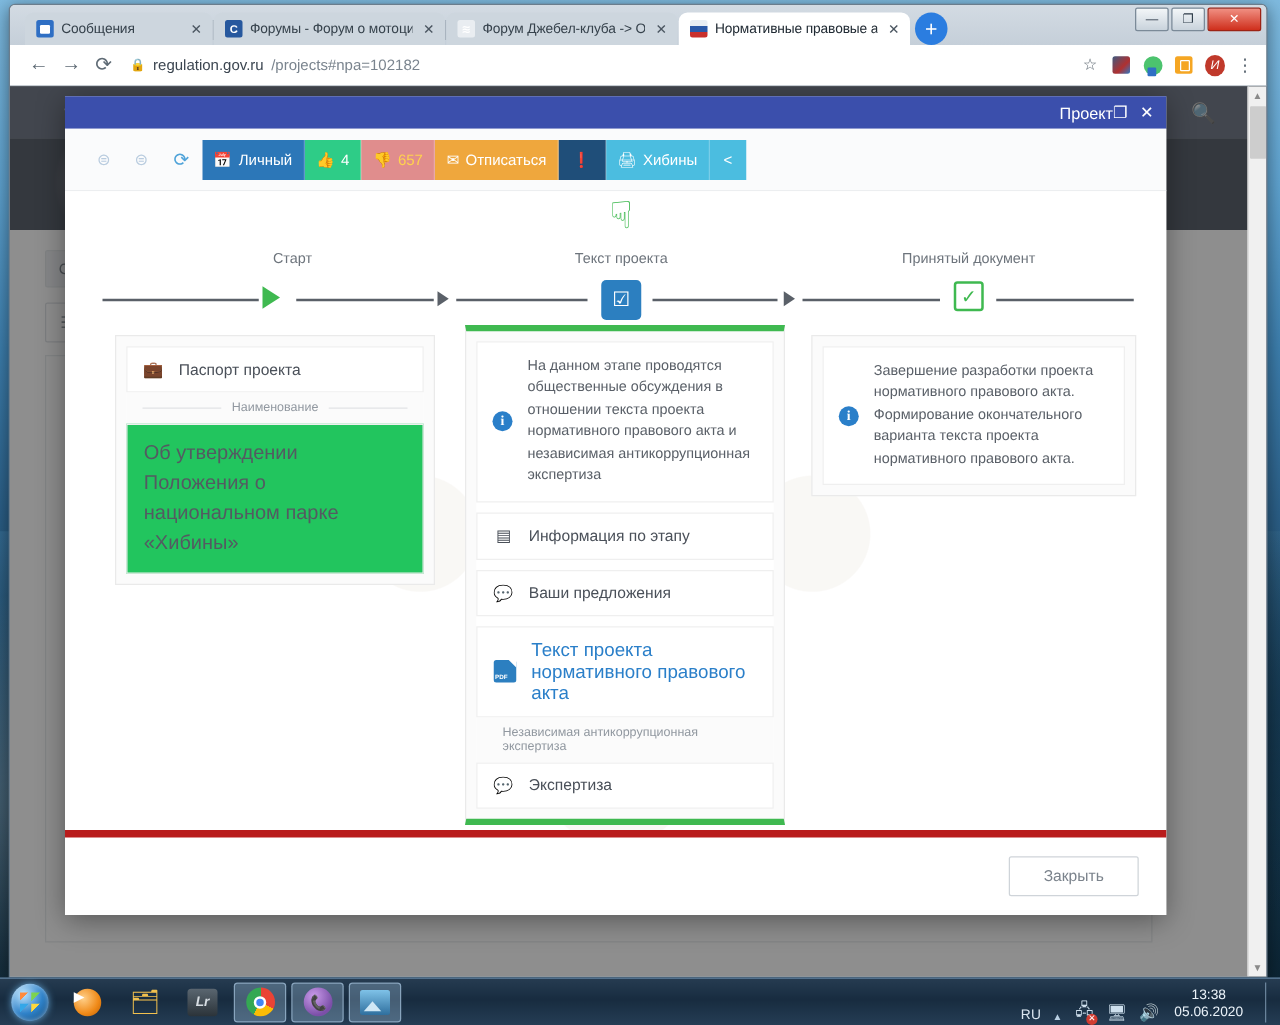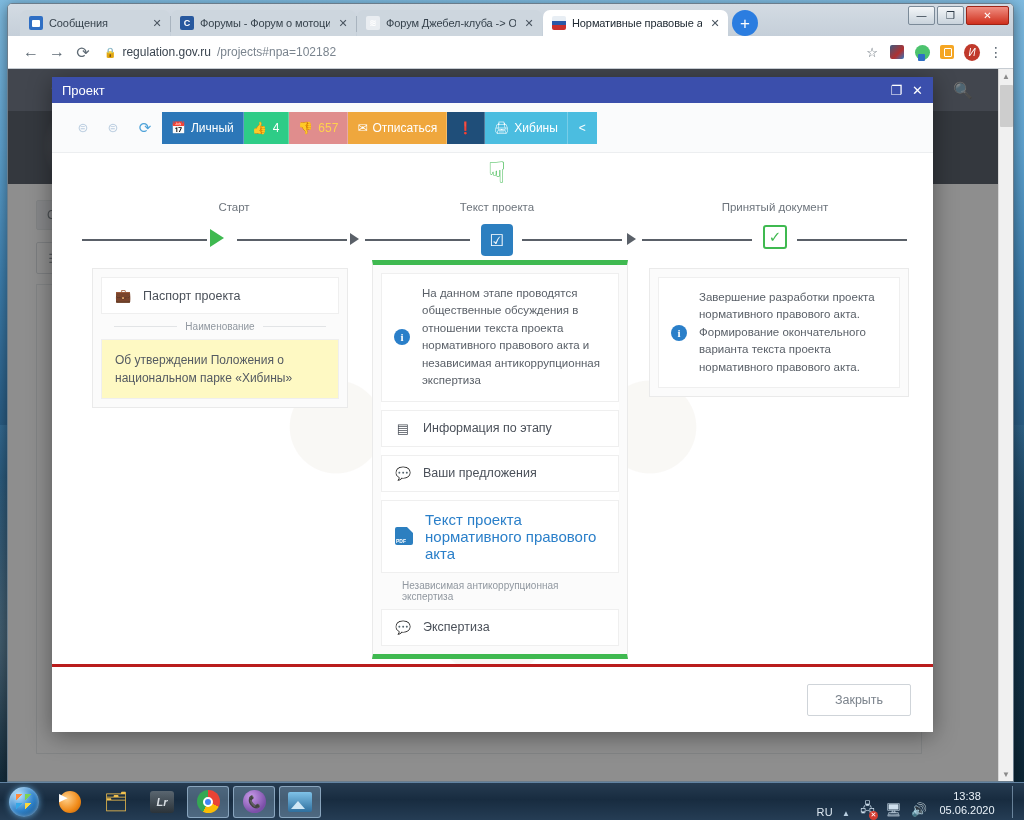--- a/index.html
+++ b/index.html
@@ -170,21 +170,21 @@
   
   .modal {
     position:absolute; left: 44px; top: 8px; width: 881px; height: 655px;
     background:#fff; z-index: 10; box-shadow: 0 4px 22px rgba(0,0,0,.4);
     display:flex; flex-direction:column;
   }
   .modal-title {
     height: 26px; background:#3b4fac; color:#fff; display:flex; align-items:center;
     padding: 0 10px; font-size: 13px;
   }
-  .modal-title .t { flex:1 1 auto; }
+  .modal-title .t { flex:1 1 auto;text-align:right; }
   .modal-title .ctrls { display:flex; gap:10px; font-size:13px; }
   .modal-title .ctrls span { cursor:pointer; }
 
   .toolbar {
     height: 50px; background:#fafbfc; border-bottom:1px solid #eceef0;
     display:flex; align-items:center; padding: 0 16px; gap: 0;
   }
   .tb-circle { width:30px; display:flex; align-items:center; justify-content:center; color:#b9ccdf; font-size:13px; }
   .tb-refresh { width:34px; display:flex; align-items:center; justify-content:center; color:#4fa3d9; font-size:15px; }
   .tbtn {
@@ -248,42 +248,42 @@
   .card-row {
     display:flex; align-items:center; gap:12px;
     background:#fff; border:1px solid #efefef; padding: 10px 13px; font-size:12.5px; color:#4a5059;
   }
   .card-row .ri { width:16px; text-align:center; font-size:13px; flex:0 0 16px; }
   .divider-lbl {
     display:flex; align-items:center; gap:8px; font-size:10px; color:#9198a0;
     padding: 7px 13px; background:#fbfbfb;
   }
   .divider-lbl::before, .divider-lbl::after { content:""; flex:1 1 auto; height:1px; background:#e2e4e6; }
-  .ptext { padding: 11px 13px; font-size:12px; color:#545a62; line-height:1.5; background:#fef9c3; border:1px solid #efefef; }
+  .ptext { padding: 11px 13px; font-size:16px; color:#545a62; line-height:1.5; background:#22c55e; border:1px solid #efefef; }
   .infocard {
     display:flex; gap:12px; align-items:center;
     background:#fff; border:1px solid #efefef; padding: 11px 14px 11px 12px;
   }
   .infocard .bi {
     flex:0 0 16px; width:16px; height:16px; border-radius:50%; background:#2a7fc9;
     color:#fff; font-size:11px; font-weight:bold; display:flex; align-items:center; justify-content:center;
     font-family:"Liberation Serif", serif;
   }
   .infocard .tx { font-size:11.5px; color:#5a6068; line-height:1.52; }
 
   .col-center { border-top: 5px solid #3fb950; border-bottom: 5px solid #3fb950; }
   .link-blue { color:#2a7fc9; }
   .doc-ico {
     width:18px;height:18px;flex:0 0 18px;background:#2c7fc0;border-radius:2px;position:relative;
   }
   .doc-ico::after{content:"PDF";position:absolute;left:1px;bottom:1px;font-size:5px;color:#fff;font-weight:bold;}
   .doc-ico::before{content:"";position:absolute;right:0;top:0;border-left:6px solid transparent;border-top:6px solid #fff;}
 
   .modal-footer {
-    height: 68px; border-top:3px solid #b91c1c; background:#fff;
+    height: 68px; border-top:6px solid #b91c1c; background:#fff;
     display:flex; align-items:center; justify-content:flex-end; padding-right: 22px;
   }
   .close-btn {
     min-width: 104px; height: 32px; border:1px solid #cfd4d9; background:#fff;
     color:#7b838c; font-size:12.5px; cursor:pointer; border-radius:2px;
   }
 
   
   #taskbar {
     position:absolute; left:0; bottom:0; width:1024px; height:38px;

